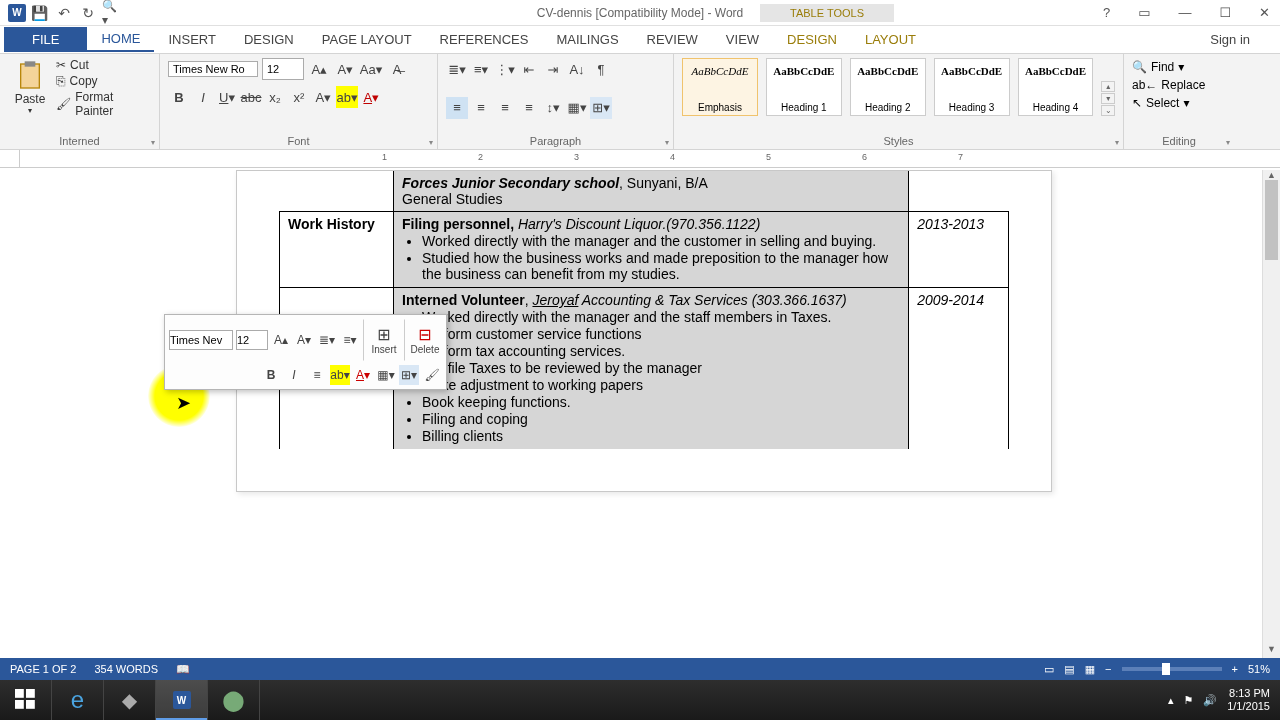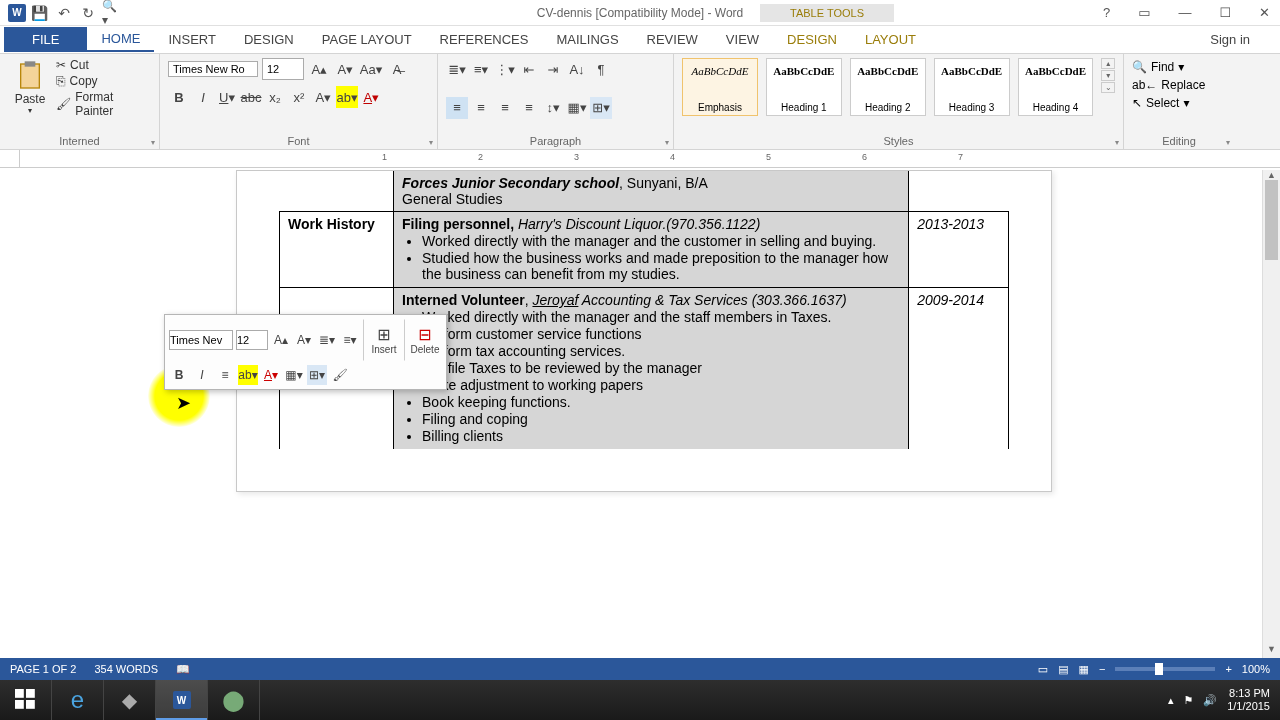--- a/index.html
+++ b/index.html
@@ -34,21 +34,21 @@
 .clip-side span { display: flex; align-items: center; gap: 4px; }
 
 .font-top { display: flex; gap: 4px; align-items: center; }
 .font-sel { width: 90px; height: 16px; font-size: 11px; padding: 0 4px; border: 1px solid #ababab; background: #fff; }
 .size-sel { width: 42px; height: 22px; font-size: 11px; padding: 0 4px; border: 1px solid #ababab; background: #fff; }
 .rbtn { width: 22px; height: 22px; display: flex; align-items: center; justify-content: center; font-size: 13px; color: #444; }
 .font-bot { display: flex; gap: 2px; margin-top: 6px; }
 
 .para-grid { display: flex; flex-wrap: wrap; width: 220px; gap: 2px; }
 
-.styles-row { display: flex; gap: 8px; align-items: flex-start; }
+.styles-row { display: flex; gap: 8px; align-items: flex-end; }
 .style-item { width: 78px; height: 58px; border: 1px solid #ccc; background: #fff; font-size: 10px; display: flex; flex-direction: column; align-items: center; justify-content: space-between; padding: 6px 4px 2px; }
 .style-item.active { border: 1px solid #f0c36d; background: #fdf4e3; }
 .style-preview { font-family: "Times New Roman", serif; font-size: 11px; }
 .style-ctrl { width: 14px; display: flex; flex-direction: column; gap: 1px; }
 .style-ctrl span { font-size: 8px; color: #666; border: 1px solid #ccc; text-align: center; }
 
 .editing { display: flex; flex-direction: column; gap: 4px; font-size: 12px; padding-top: 2px; }
 .editing span { display: flex; align-items: center; gap: 4px; }
 
 
@@ -67,21 +67,21 @@
 .hl-circle { position: absolute; width: 62px; height: 62px; background: radial-gradient(circle, #ffff00 0%, #ffff00 55%, rgba(255,255,0,0) 72%); border-radius: 50%; pointer-events: none; }
 .cursor-ptr { position: absolute; font-size: 18px; pointer-events: none; }
 
 .job-title { font-weight: bold; }
 .company { font-style: italic; }
 ul.bul { list-style: disc; padding-left: 20px; }
 ul.bul li { margin: 1px 0; }
 
 
 .mini-tb { position: absolute; background: #fdfdfd; border: 1px solid #b5b5b5; box-shadow: 2px 2px 6px rgba(0,0,0,0.25); padding: 4px; display: flex; flex-direction: column; gap: 4px; font-size: 11px; }
-.mini-row { display: flex; gap: 3px; align-items: center; }
+.mini-row { display: flex; gap: 3px; align-items: center; justify-content: flex-end; }
 .mini-sel { height: 20px; font-size: 11px; border: 1px solid #ababab; }
 .mini-btn { width: 20px; height: 20px; display: flex; align-items: center; justify-content: center; font-size: 12px; color: #444; border: 1px solid transparent; }
 .mini-btn.grpbtn { width: 38px; height: 42px; flex-direction: column; font-size: 10px; border-left: 1px solid #ccc; padding-left: 4px; }
 
 
 .status-bar { position: absolute; bottom: 40px; left: 0; right: 0; height: 22px; background: #2b579a; color: #fff; display: flex; align-items: center; font-size: 11px; padding: 0 10px; gap: 18px; }
 .status-bar .right { margin-left: auto; display: flex; align-items: center; gap: 10px; }
 .zoom-slider { width: 100px; height: 4px; background: #5b7fb8; position: relative; }
 .zoom-slider::after { content: ""; position: absolute; left: 40%; top: -4px; width: 8px; height: 12px; background: #fff; }
 
@@ -351,21 +351,21 @@
   <span>PAGE 1 OF 2</span>
   <span>354 WORDS</span>
   <span>📖</span>
   <div class="right">
     <span>▭</span>
     <span>▤</span>
     <span>▦</span>
     <span>−</span>
     <div class="zoom-slider"></div>
     <span>+</span>
-    <span>100%</span>
+    <span>51%</span>
   </div>
 </div>
 
 <div class="taskbar">
   <div class="task-btn">
       <svg width="22" height="22" viewBox="0 0 10 10">
         <rect x="0" y="0" width="4" height="4" fill="#fff"></rect>
         <rect x="5" y="0" width="4" height="4" fill="#fff"></rect>
         <rect x="0" y="5" width="4" height="4" fill="#fff"></rect>
         <rect x="5" y="5" width="4" height="4" fill="#fff"></rect>

